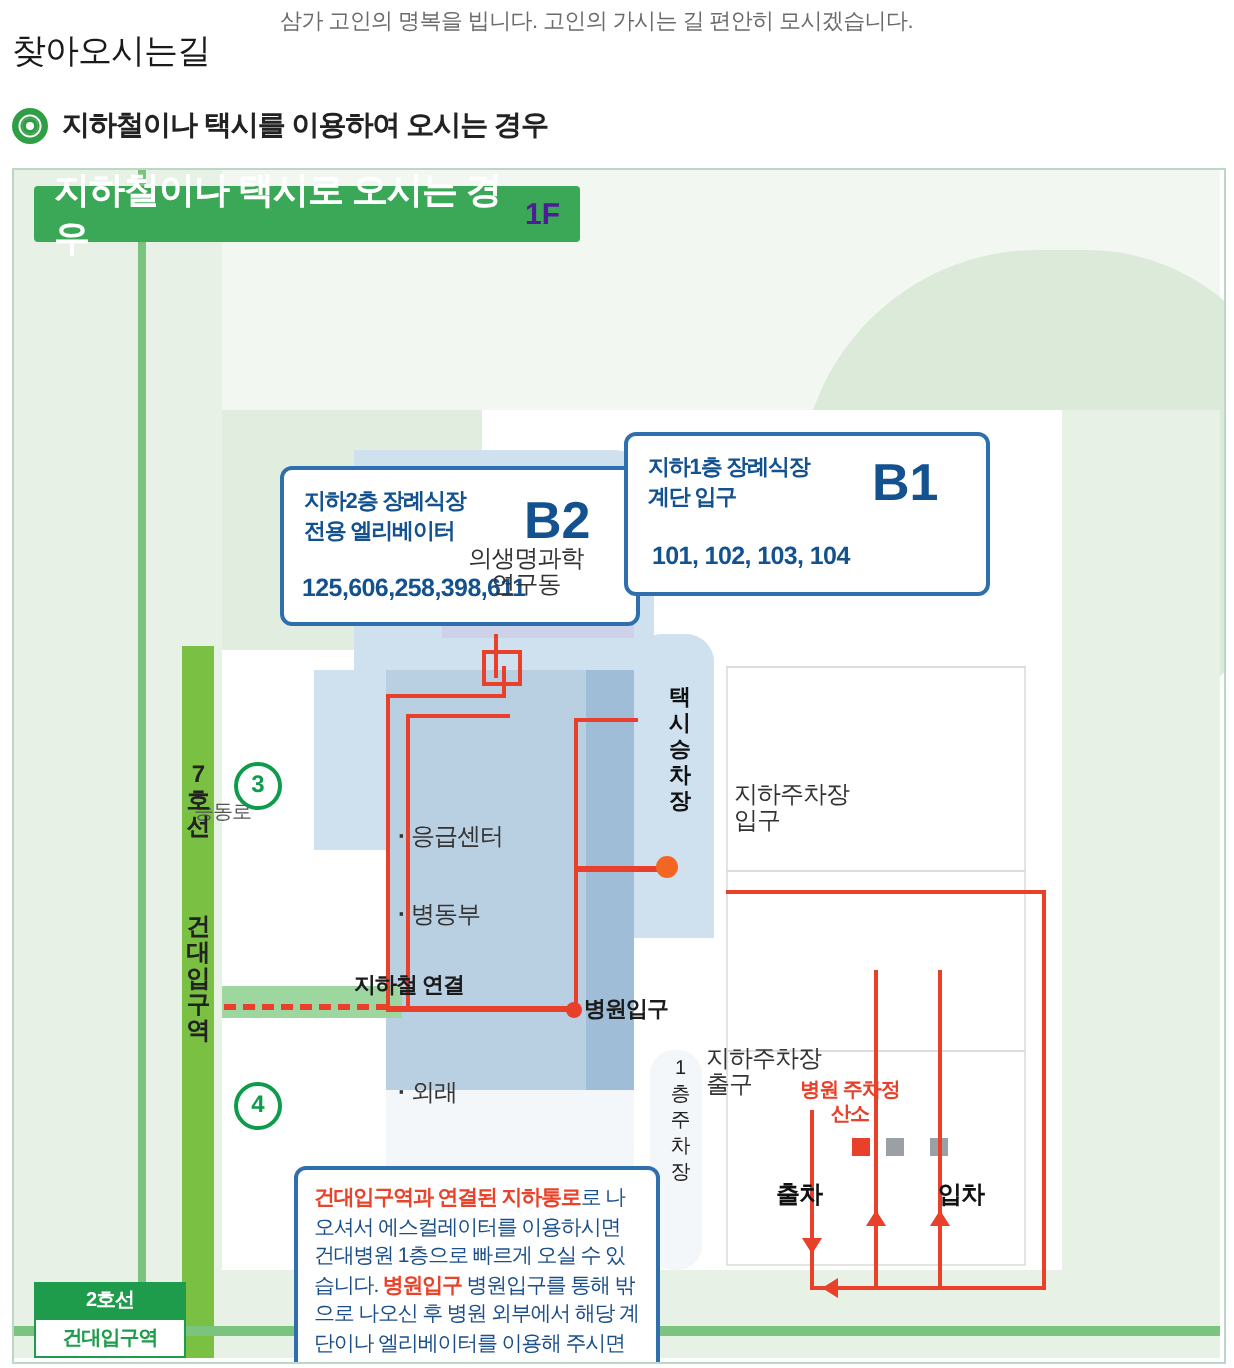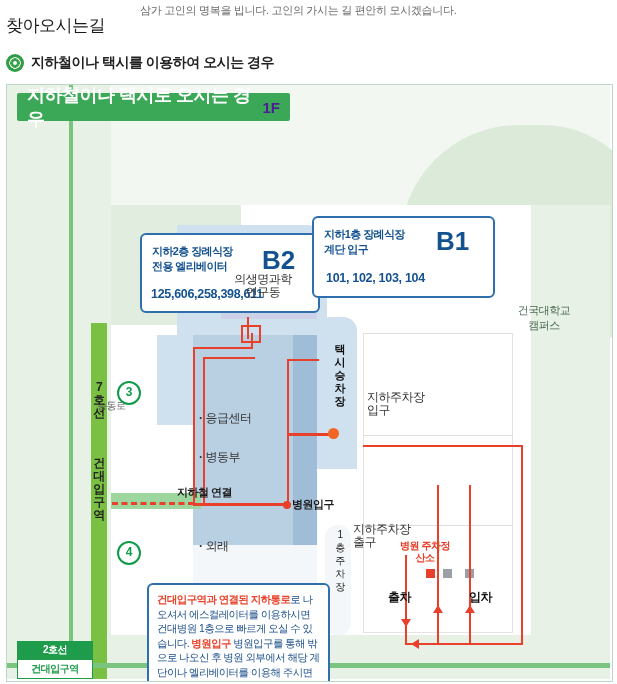--- a/index.html
+++ b/index.html
@@ -517,21 +517,20 @@
 
     <div class="conn-label">지하철 연결</div>
     <div class="hosp-entr-label">병원입구</div>
 
     <div class="bold-lbl" style="left:381px; top:504px;">출차</div>
     <div class="bold-lbl" style="left:462px; top:504px;">입차</div>
 
     <div class="road-name" style="left:90px; top:272px;">능동로</div>
     <div class="road-name" style="left:410px; top:556px;">구의로</div>
 
-    <div class="campus-label">건국대학교<br>캠퍼스</div>
 
     <div class="line7-label">
       <span></span>
     </div>
     <div class="lbl-v" style="left:80px; top:296px; width:24px; font-size:12px; font-weight:bold;">7<br>호<br>선</div>
     <div class="lbl-v" style="left:80px; top:372px; width:24px; font-size:12px; font-weight:bold;">건<br>대<br>입<br>구<br>역</div>
 
     <div class="exit-circle" style="left:110px; top:296px;">3</div>
     <div class="exit-circle" style="left:110px; top:456px;">4</div>
 

